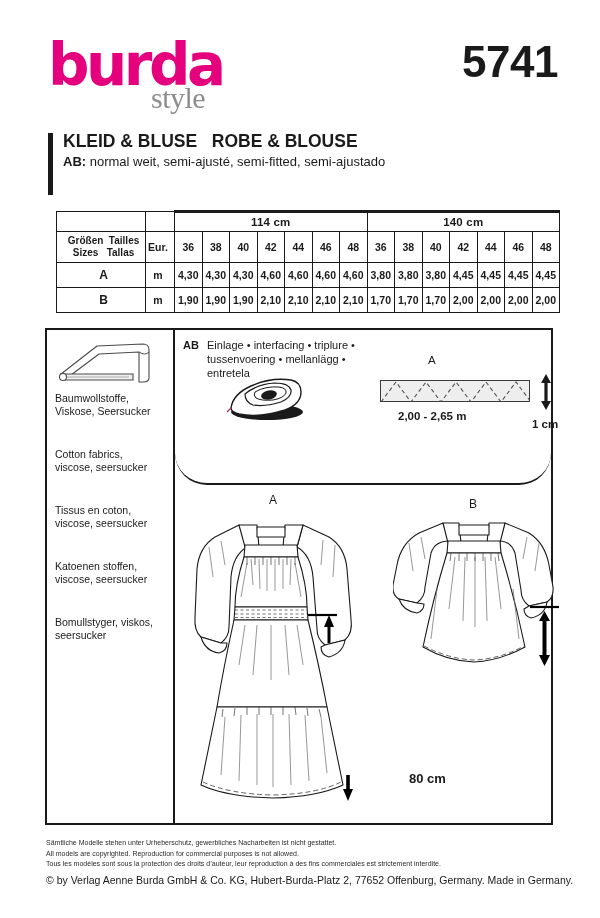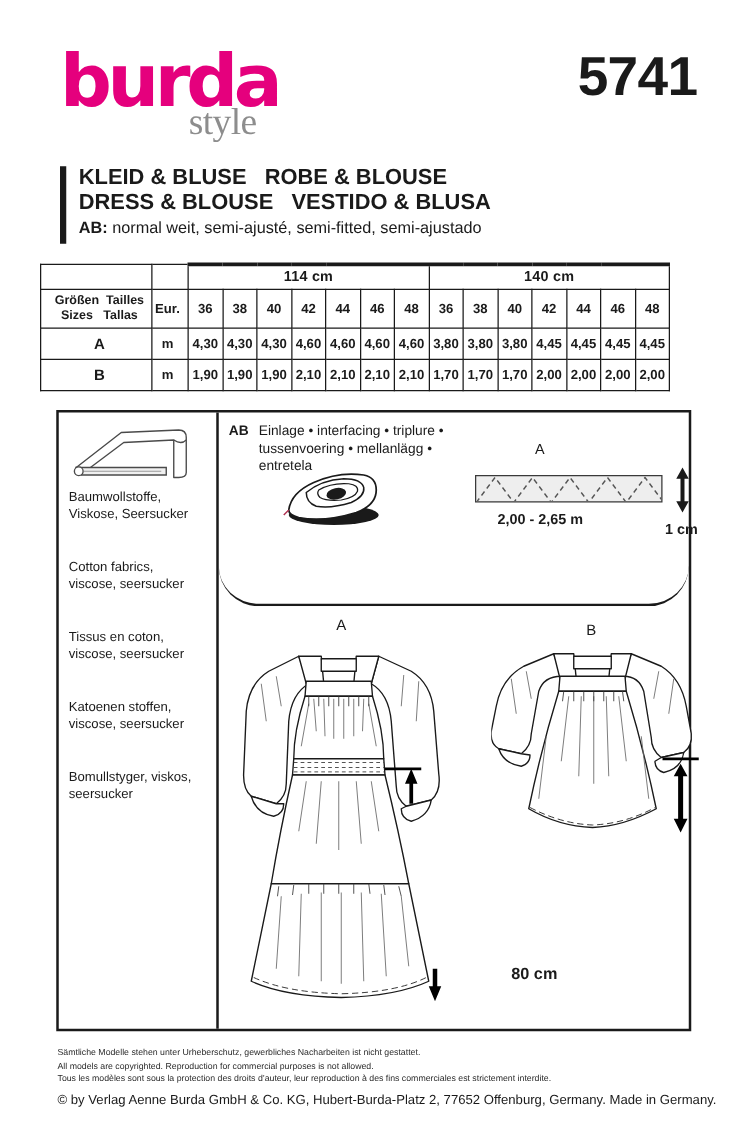--- a/index.html
+++ b/index.html
@@ -91,21 +91,21 @@
     font-size: 13px;
     line-height: 17px;
     margin-top: 2px;
     white-space: pre;
   }
   .title-sub b { font-weight: bold; }
 
   
   .size-table {
     position: absolute;
-    left: 32px; top: 210px;
+    left: 56px; top: 210px;
     width: 504px;
     border-collapse: collapse;
     table-layout: fixed;
     font-size: 10.5px;
   }
   .size-table td, .size-table th {
     border: 1px solid #1a1a1a;
     padding: 0;
     text-align: center;
     vertical-align: middle;
@@ -307,21 +307,20 @@
       <div class="logo-burda">burda</div>
       <div class="logo-style">style</div>
     </div>
     <div class="pattern-number">5741</div>
   </div>
 
   <div class="title-block">
     <div class="title-bar"></div>
     <div class="title-lines">
       <div class="title-main">KLEID &amp; BLUSE   ROBE &amp; BLOUSE</div>
-      <div class="title-main">DRESS &amp; BLOUSE   VESTIDO &amp; BLUSA</div>
       <div class="title-sub"><b>AB:</b><span> normal weit, semi-ajusté, semi-fitted, semi-ajustado</span></div>
     </div>
   </div>
 
   <table class="size-table">
     <tbody>
       <tr>
         <td class="blank-cell" style="width:88px"></td>
         <td class="blank-cell" style="width:28px"></td>
         <td class="top-rule cell-width-hdr sep-left" colspan="7">114 cm</td>

